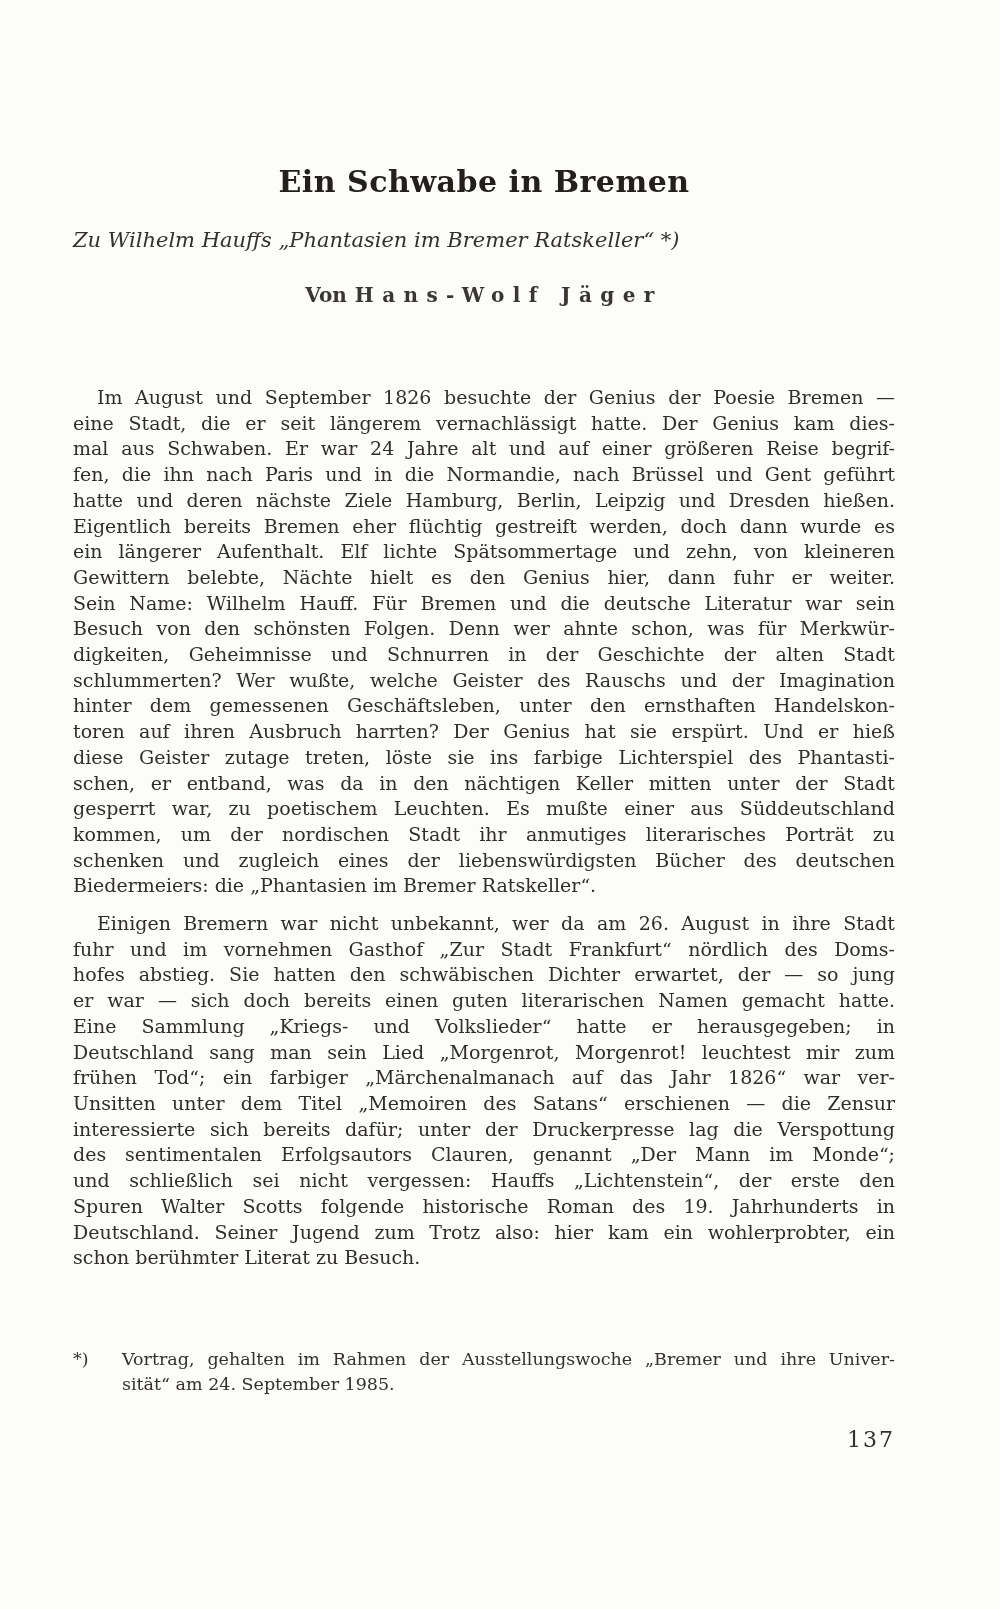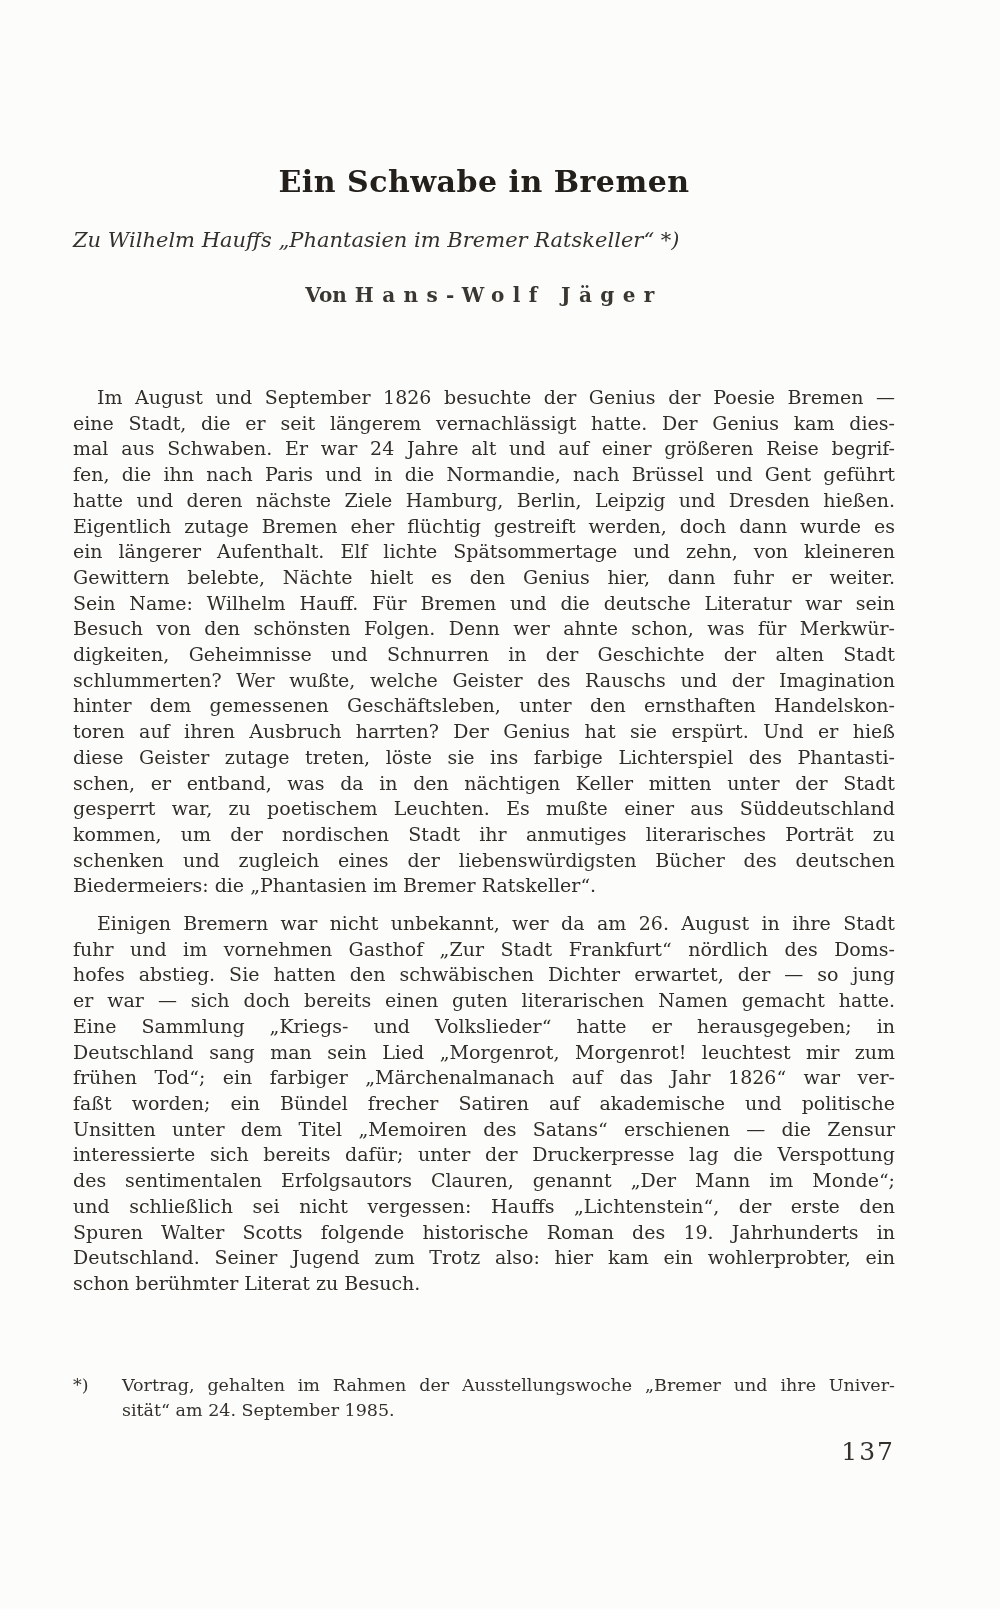--- a/index.html
+++ b/index.html
@@ -78,23 +78,23 @@
     color: #34312c;
   }
   .fn-marker {
     flex: 0 0 49px;
     width: 49px;
   }
   .fn-text {
     flex: 1 1 auto;
   }
   .page-number {
-    margin-top: 14px;
+    margin-top: 30px;
     text-align: right;
-    font-size: 25px;
+    font-size: 22px;
     letter-spacing: 2px;
     color: #34312c;
   }
 </style>
 </head>
 <body>
 
 <div class="page">
   <div class="content">
 
@@ -106,21 +106,21 @@
       <span>Von</span><span class="name">Hans-Wolf Jäger</span>
     </div>
 
     <div class="body-text">
       <div class="paragraph">
           <div class="tline">Im August und September 1826 besuchte der Genius der Poesie Bremen —</div>
           <div class="tline">eine Stadt, die er seit längerem vernachlässigt hatte. Der Genius kam dies-</div>
           <div class="tline">mal aus Schwaben. Er war 24 Jahre alt und auf einer größeren Reise begrif-</div>
           <div class="tline">fen, die ihn nach Paris und in die Normandie, nach Brüssel und Gent geführt</div>
           <div class="tline">hatte und deren nächste Ziele Hamburg, Berlin, Leipzig und Dresden hießen.</div>
-          <div class="tline">Eigentlich zutage Bremen eher flüchtig gestreift werden, doch dann wurde es</div>
+          <div class="tline">Eigentlich bereits Bremen eher flüchtig gestreift werden, doch dann wurde es</div>
           <div class="tline">ein längerer Aufenthalt. Elf lichte Spätsommertage und zehn, von kleineren</div>
           <div class="tline">Gewittern belebte, Nächte hielt es den Genius hier, dann fuhr er weiter.</div>
           <div class="tline">Sein Name: Wilhelm Hauff. Für Bremen und die deutsche Literatur war sein</div>
           <div class="tline">Besuch von den schönsten Folgen. Denn wer ahnte schon, was für Merkwür-</div>
           <div class="tline">digkeiten, Geheimnisse und Schnurren in der Geschichte der alten Stadt</div>
           <div class="tline">schlummerten? Wer wußte, welche Geister des Rauschs und der Imagination</div>
           <div class="tline">hinter dem gemessenen Geschäftsleben, unter den ernsthaften Handelskon-</div>
           <div class="tline">toren auf ihren Ausbruch harrten? Der Genius hat sie erspürt. Und er hieß</div>
           <div class="tline">diese Geister zutage treten, löste sie ins farbige Lichterspiel des Phantasti-</div>
           <div class="tline">schen, er entband, was da in den nächtigen Keller mitten unter der Stadt</div>
@@ -130,21 +130,20 @@
           <div class="tline tline-last">Biedermeiers: die „Phantasien im Bremer Ratskeller“.</div>
         </div>
       <div class="paragraph">
           <div class="tline">Einigen Bremern war nicht unbekannt, wer da am 26. August in ihre Stadt</div>
           <div class="tline">fuhr und im vornehmen Gasthof „Zur Stadt Frankfurt“ nördlich des Doms-</div>
           <div class="tline">hofes abstieg. Sie hatten den schwäbischen Dichter erwartet, der — so jung</div>
           <div class="tline">er war — sich doch bereits einen guten literarischen Namen gemacht hatte.</div>
           <div class="tline">Eine Sammlung „Kriegs- und Volkslieder“ hatte er herausgegeben; in</div>
           <div class="tline">Deutschland sang man sein Lied „Morgenrot, Morgenrot! leuchtest mir zum</div>
           <div class="tline">frühen Tod“; ein farbiger „Märchenalmanach auf das Jahr 1826“ war ver-</div>
-          <div class="tline">faßt worden; ein Bündel frecher Satiren auf akademische und politische</div>
           <div class="tline">Unsitten unter dem Titel „Memoiren des Satans“ erschienen — die Zensur</div>
           <div class="tline">interessierte sich bereits dafür; unter der Druckerpresse lag die Verspottung</div>
           <div class="tline">des sentimentalen Erfolgsautors Clauren, genannt „Der Mann im Monde“;</div>
           <div class="tline">und schließlich sei nicht vergessen: Hauffs „Lichtenstein“, der erste den</div>
           <div class="tline">Spuren Walter Scotts folgende historische Roman des 19. Jahrhunderts in</div>
           <div class="tline">Deutschland. Seiner Jugend zum Trotz also: hier kam ein wohlerprobter, ein</div>
           <div class="tline tline-last">schon berühmter Literat zu Besuch.</div>
         </div>
     </div>
 

